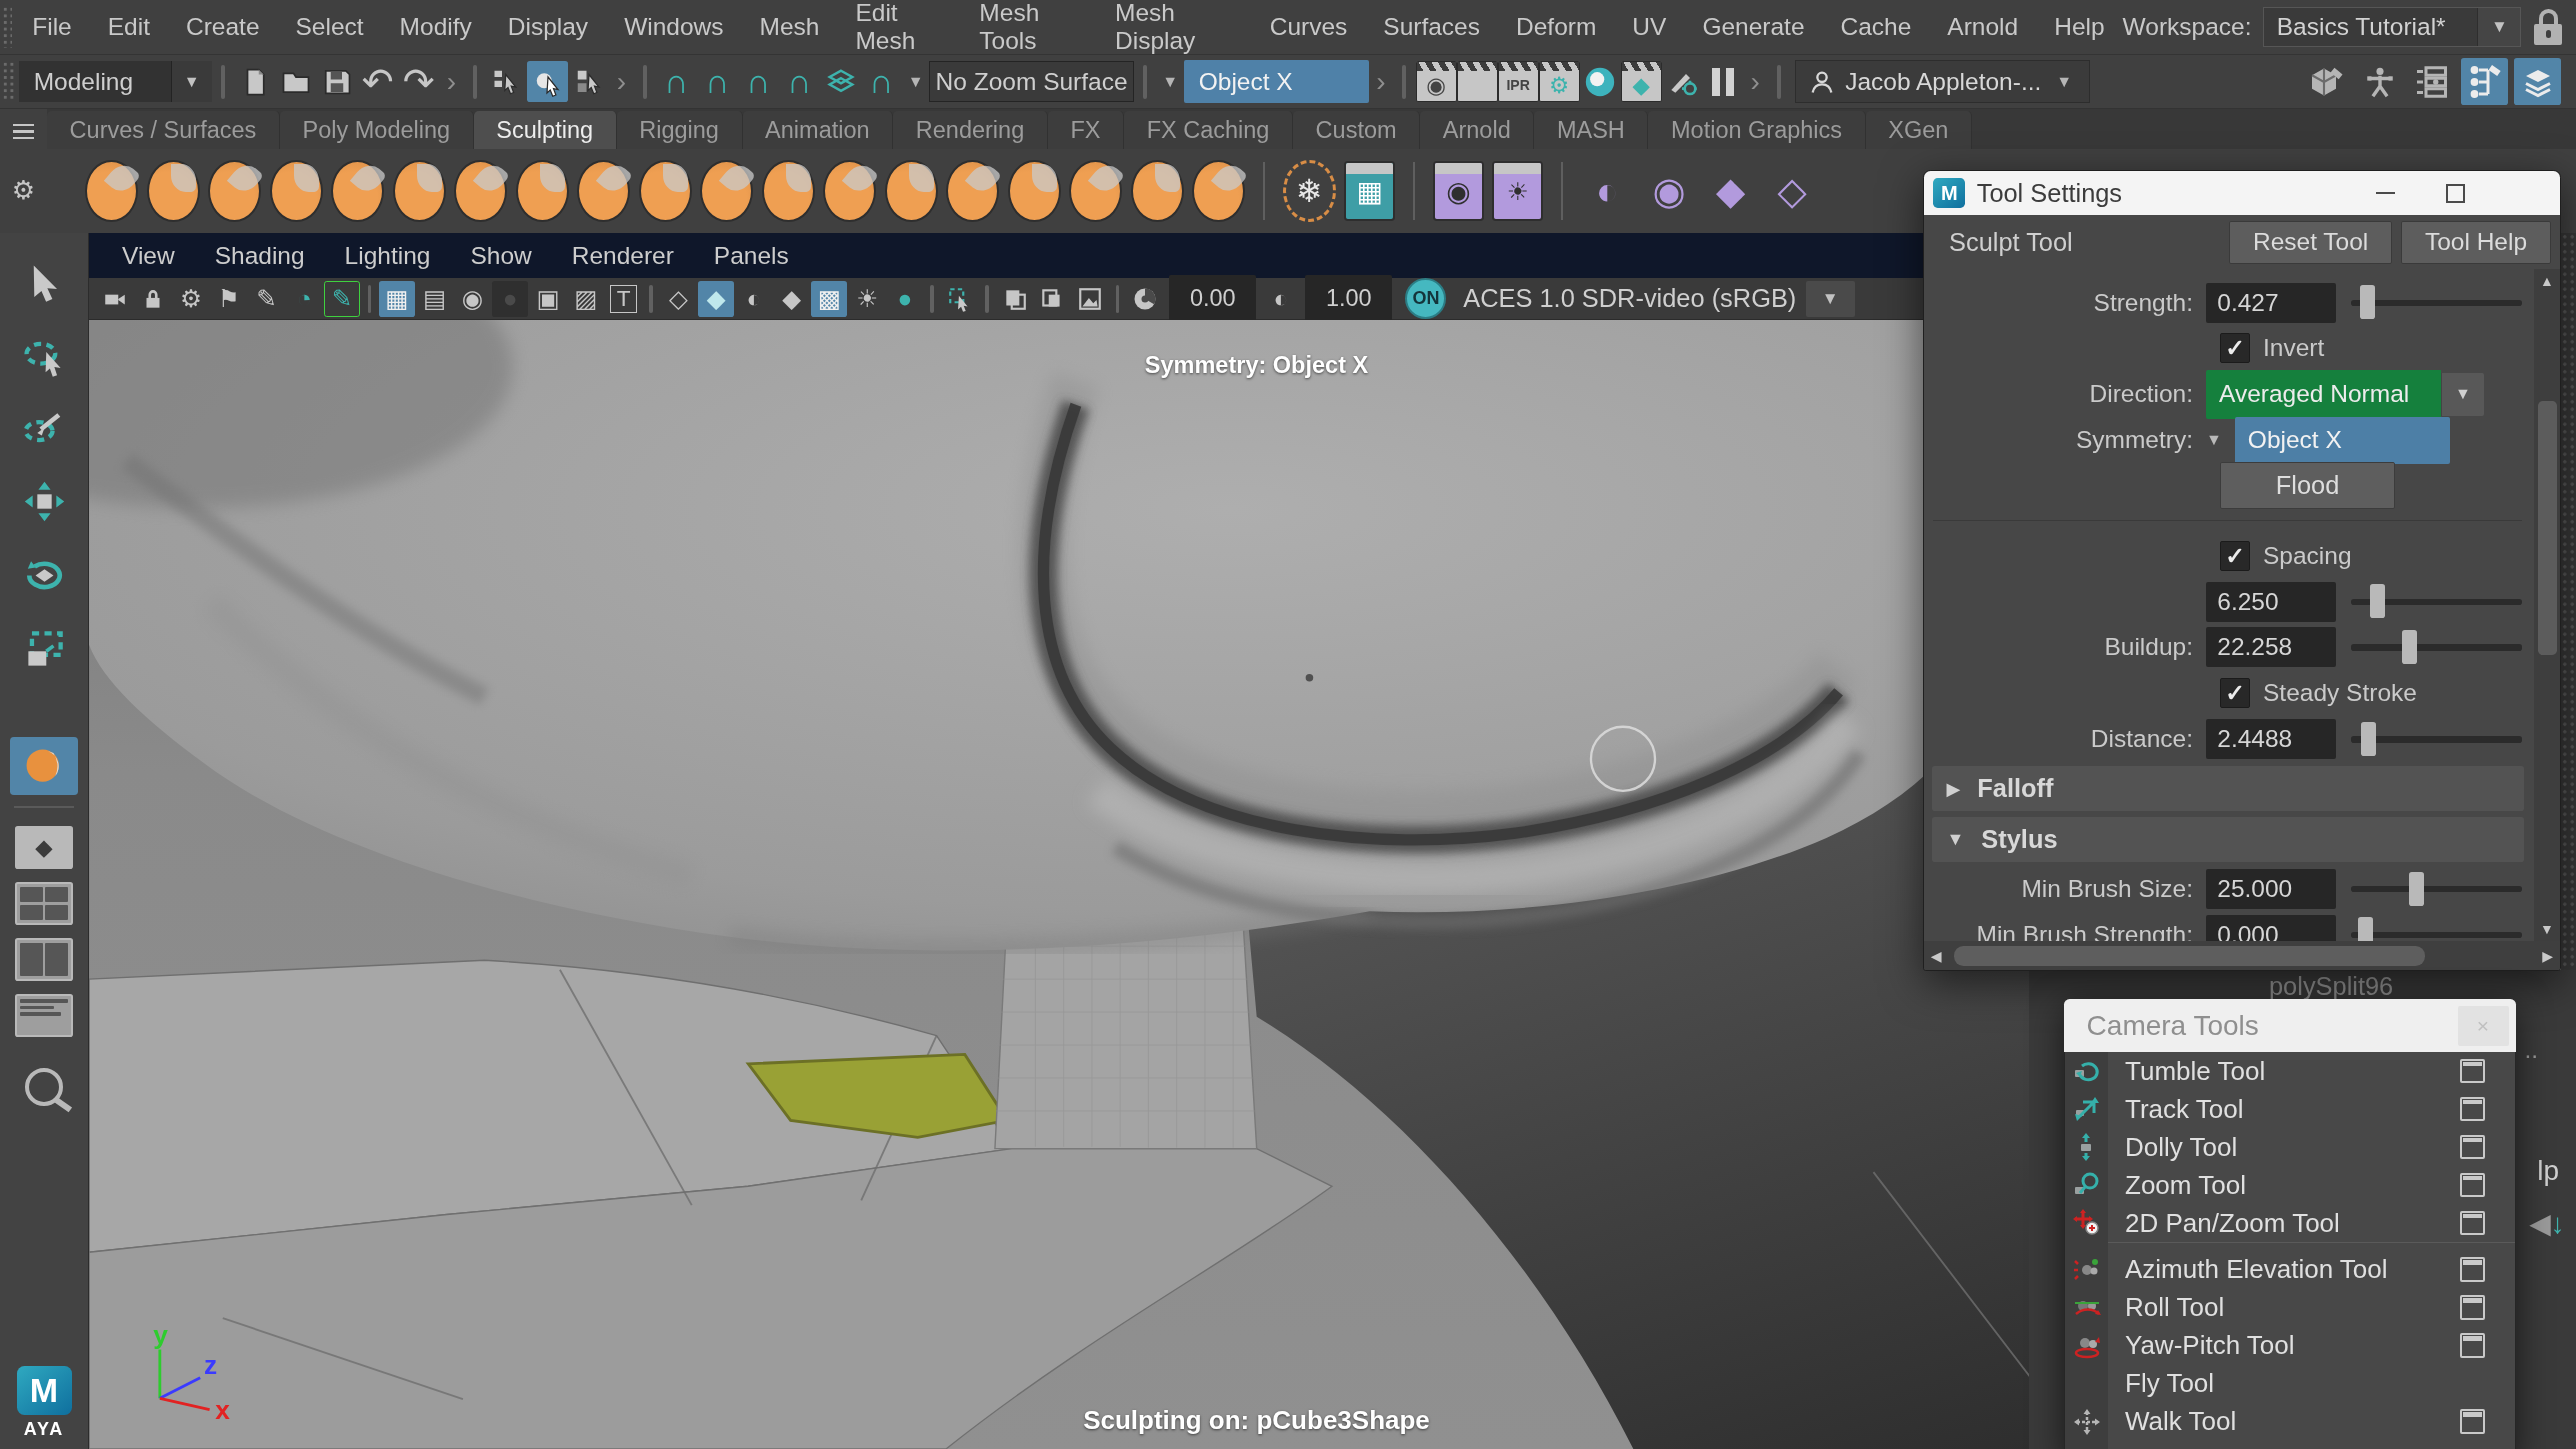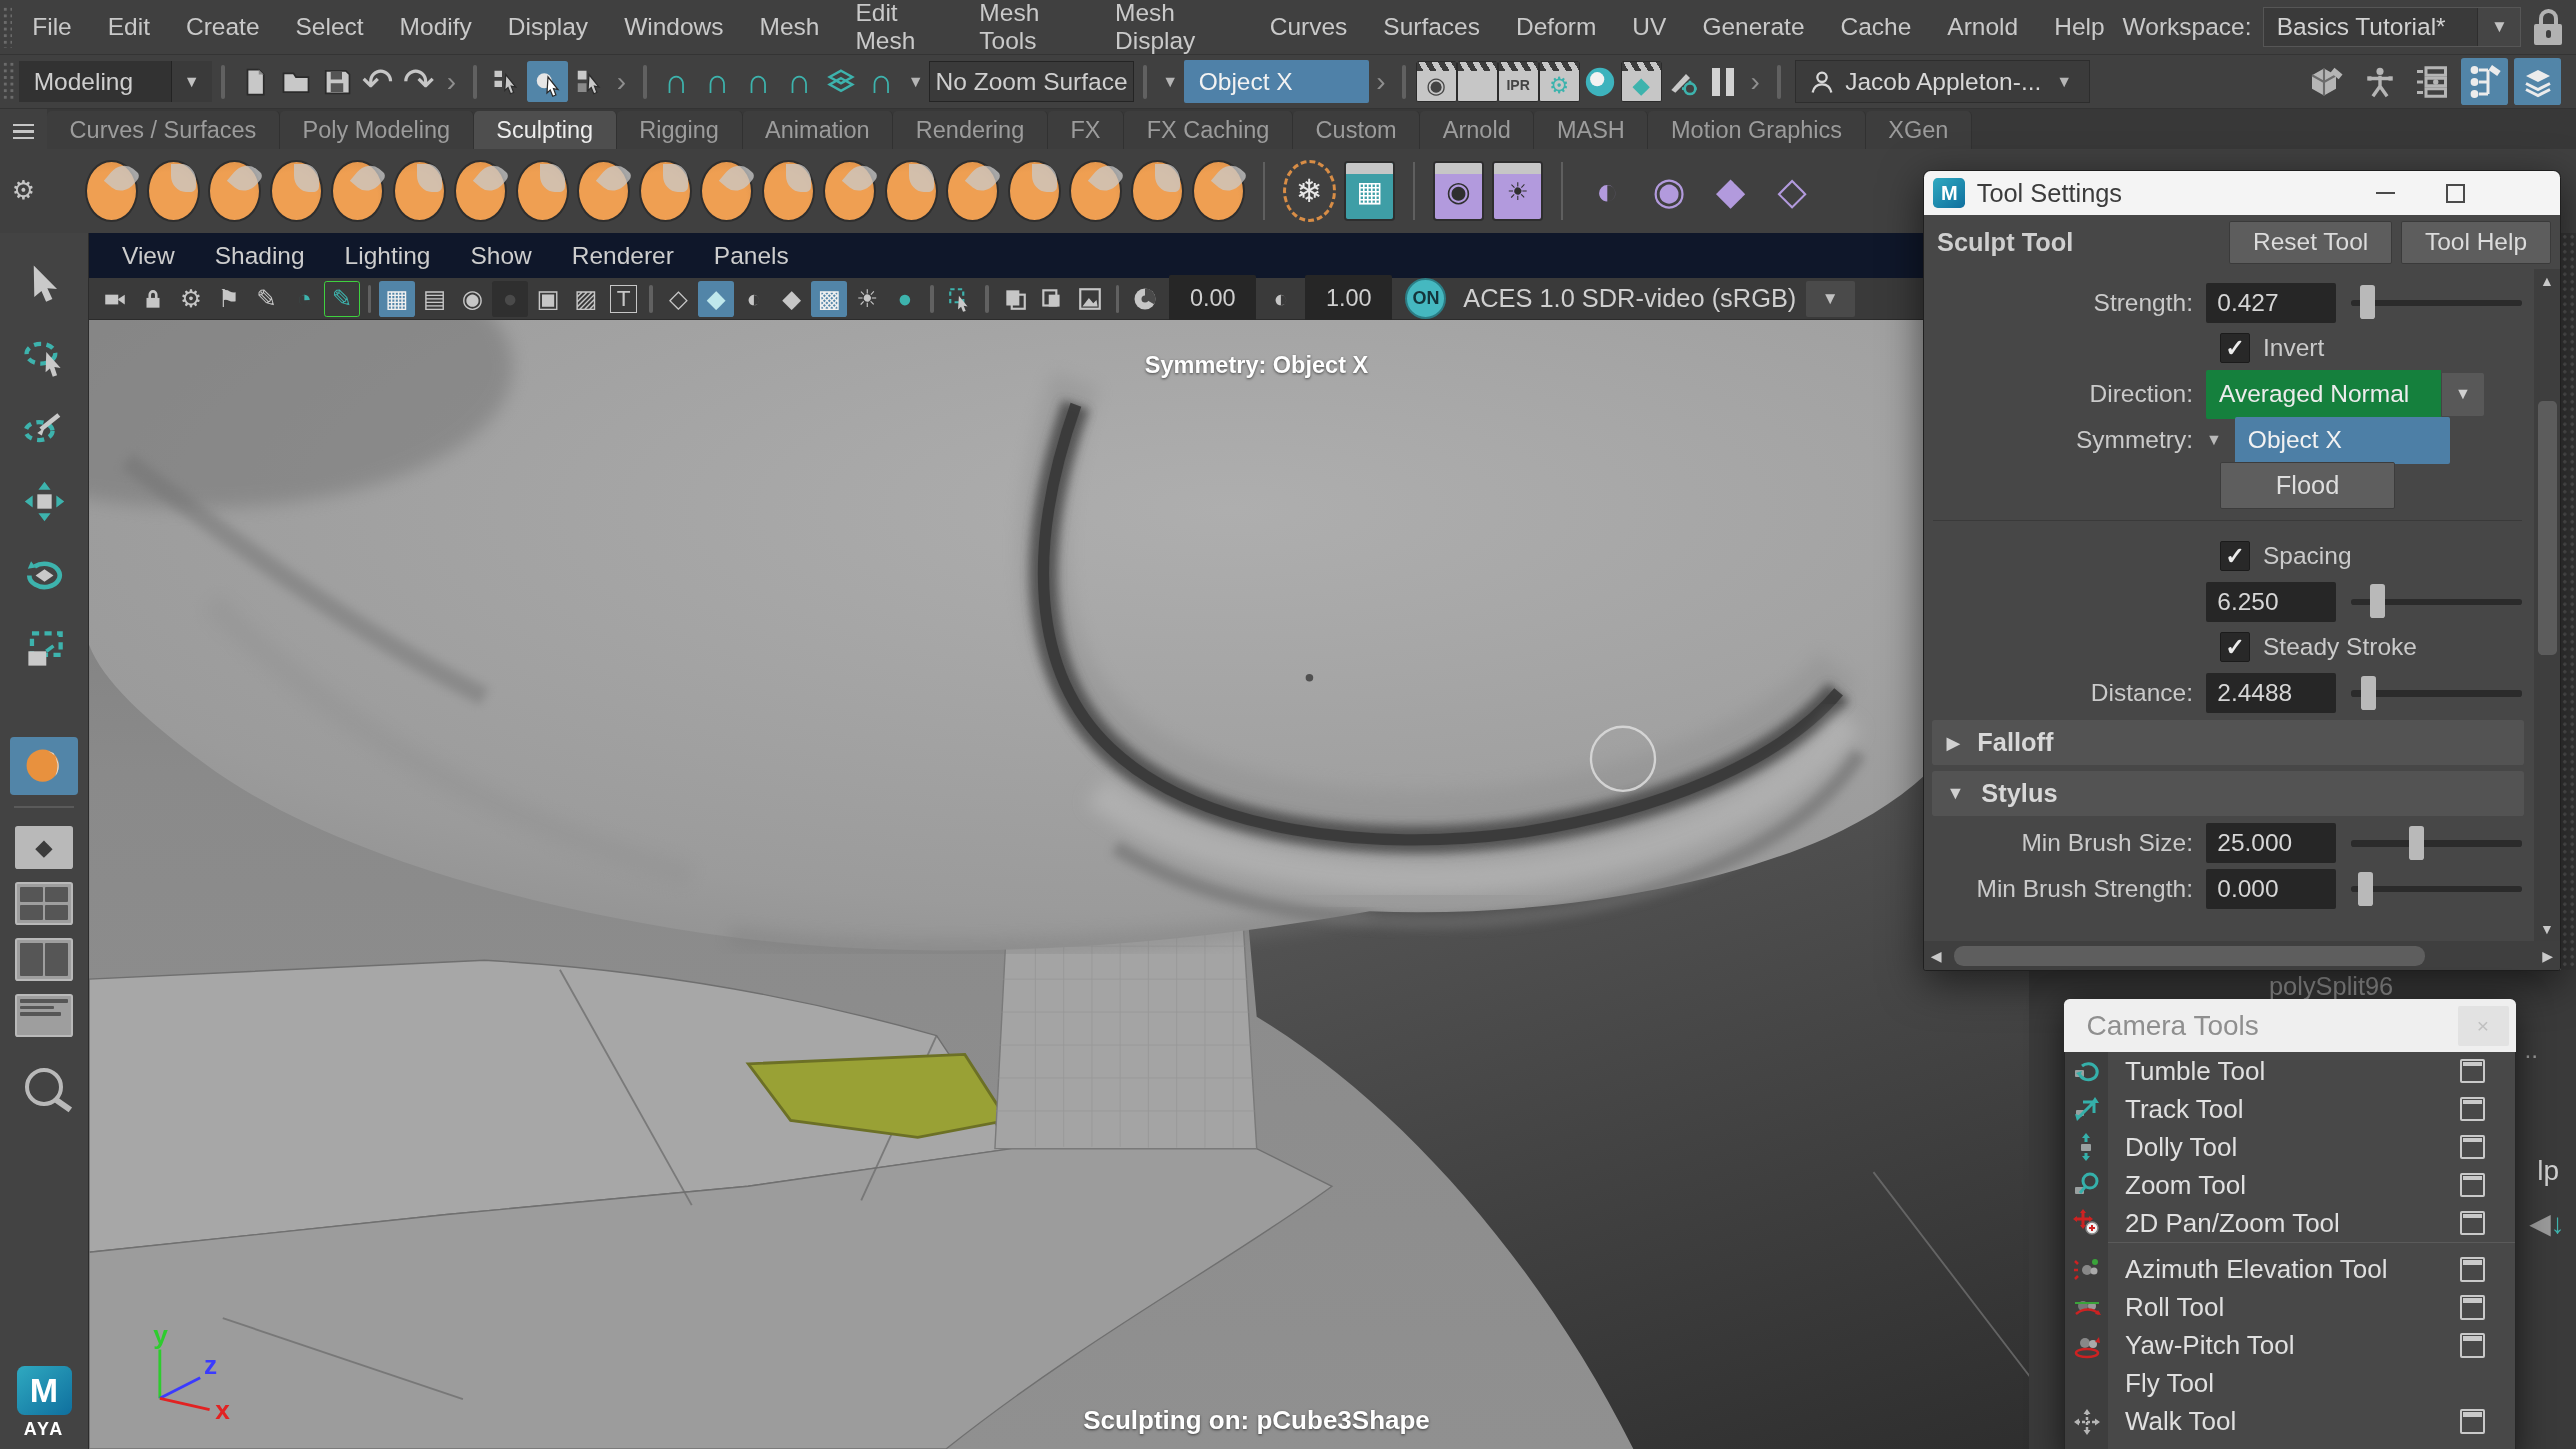--- a/index.html
+++ b/index.html
@@ -148,21 +148,21 @@
   .ts-title { height:44px; background:#f4f4f4; border-radius:6.6px 6.6px 0 0; display:flex; align-items:center;}
   .ts-mlogo { width:32px; height:30px; border-radius:4.7px; margin:0 11.3px 0 9.4px;
     background:linear-gradient(140deg,#2fa9c0,#0f6f9e); color:#fff; font-weight:bold; font-size:20px;
     display:flex; align-items:center; justify-content:center; }
   .ts-title .t { font-size:25.4px; color:#3c3c3c; flex:1; }
   .wbtn { width:70px; height:100%; display:flex; align-items:center; justify-content:center;
     color:#4a4a4a; font-size:25.4px; }
   .wbtn .mini { width:19px; height:2.8px; background:#4a4a4a; display:block;}
   .wbtn .maxi { width:19px; height:19px; border:2.8px solid #4a4a4a; display:block;}
   .ts-sub { height:54px; display:flex; align-items:center; background:#474747; }
-  .ts-sub .nm { font-size:25.4px; color:#cfcfcf; padding-left:13px; flex:1;font-weight:bold; }
+  .ts-sub .nm { font-size:25.4px; color:#cfcfcf; padding-left:25px; flex:1; }
   .ts-btn { height:43px; padding:0 22.6px; background:#5d5d5d; color:#dcdcdc; font-size:24.5px;
     display:flex; align-items:center; margin-right:9.4px; border-radius:1.9px; border:0.9px solid #3a3a3a;}
   .ts-content { position:relative; flex:1; overflow:hidden; padding:9.4px 32px 0 0; }
   .ts-row { display:flex; align-items:center; height:43px; margin:2.8px 0; }
   .ts-label { width:282px; text-align:right; padding-right:13px; font-size:24.5px; color:#cacaca; flex:none;}
   .ts-field { width:130px; height:40px; background:#262626; color:#d6d6d6; font-size:24.5px;
     display:flex; align-items:center; padding-left:11.3px; border-radius:1.9px; flex:none;}
   .ts-slider { flex:1; margin:0 5.6px 0 15px; position:relative; height:40px; }
   .ts-slider .track { position:absolute; left:0; right:0; top:17px; height:6.6px; background:#2b2b2b; border-radius:2.8px;}
   .ts-slider .handle { position:absolute; top:2.8px; width:15px; height:34px; background:#b9b9b9; border-radius:2.8px;}
@@ -807,20 +807,30 @@
         <span class="ts-label"></span>
         <div class="ts-field">
             <span>6.250</span>
           </div>
         <div class="ts-slider">
             <div class="track"></div>
             <div class="handle" style="left:11%;"></div>
           </div>
       </div>
       <div class="ts-row">
+        <span class="ts-label">Buildup:</span>
+        <div class="ts-field">
+            <span>22.258</span>
+          </div>
+        <div class="ts-slider">
+            <div class="track"></div>
+            <div class="handle" style="left:30%;"></div>
+          </div>
+      </div>
+      <div class="ts-row">
         <div class="ts-check">
           <div class="cbox">
               <span>✓</span>
             </div>
           <span class="lbl">Steady Stroke</span>
         </div>
       </div>
       <div class="ts-row">
         <span class="ts-label">Distance:</span>
         <div class="ts-field">

